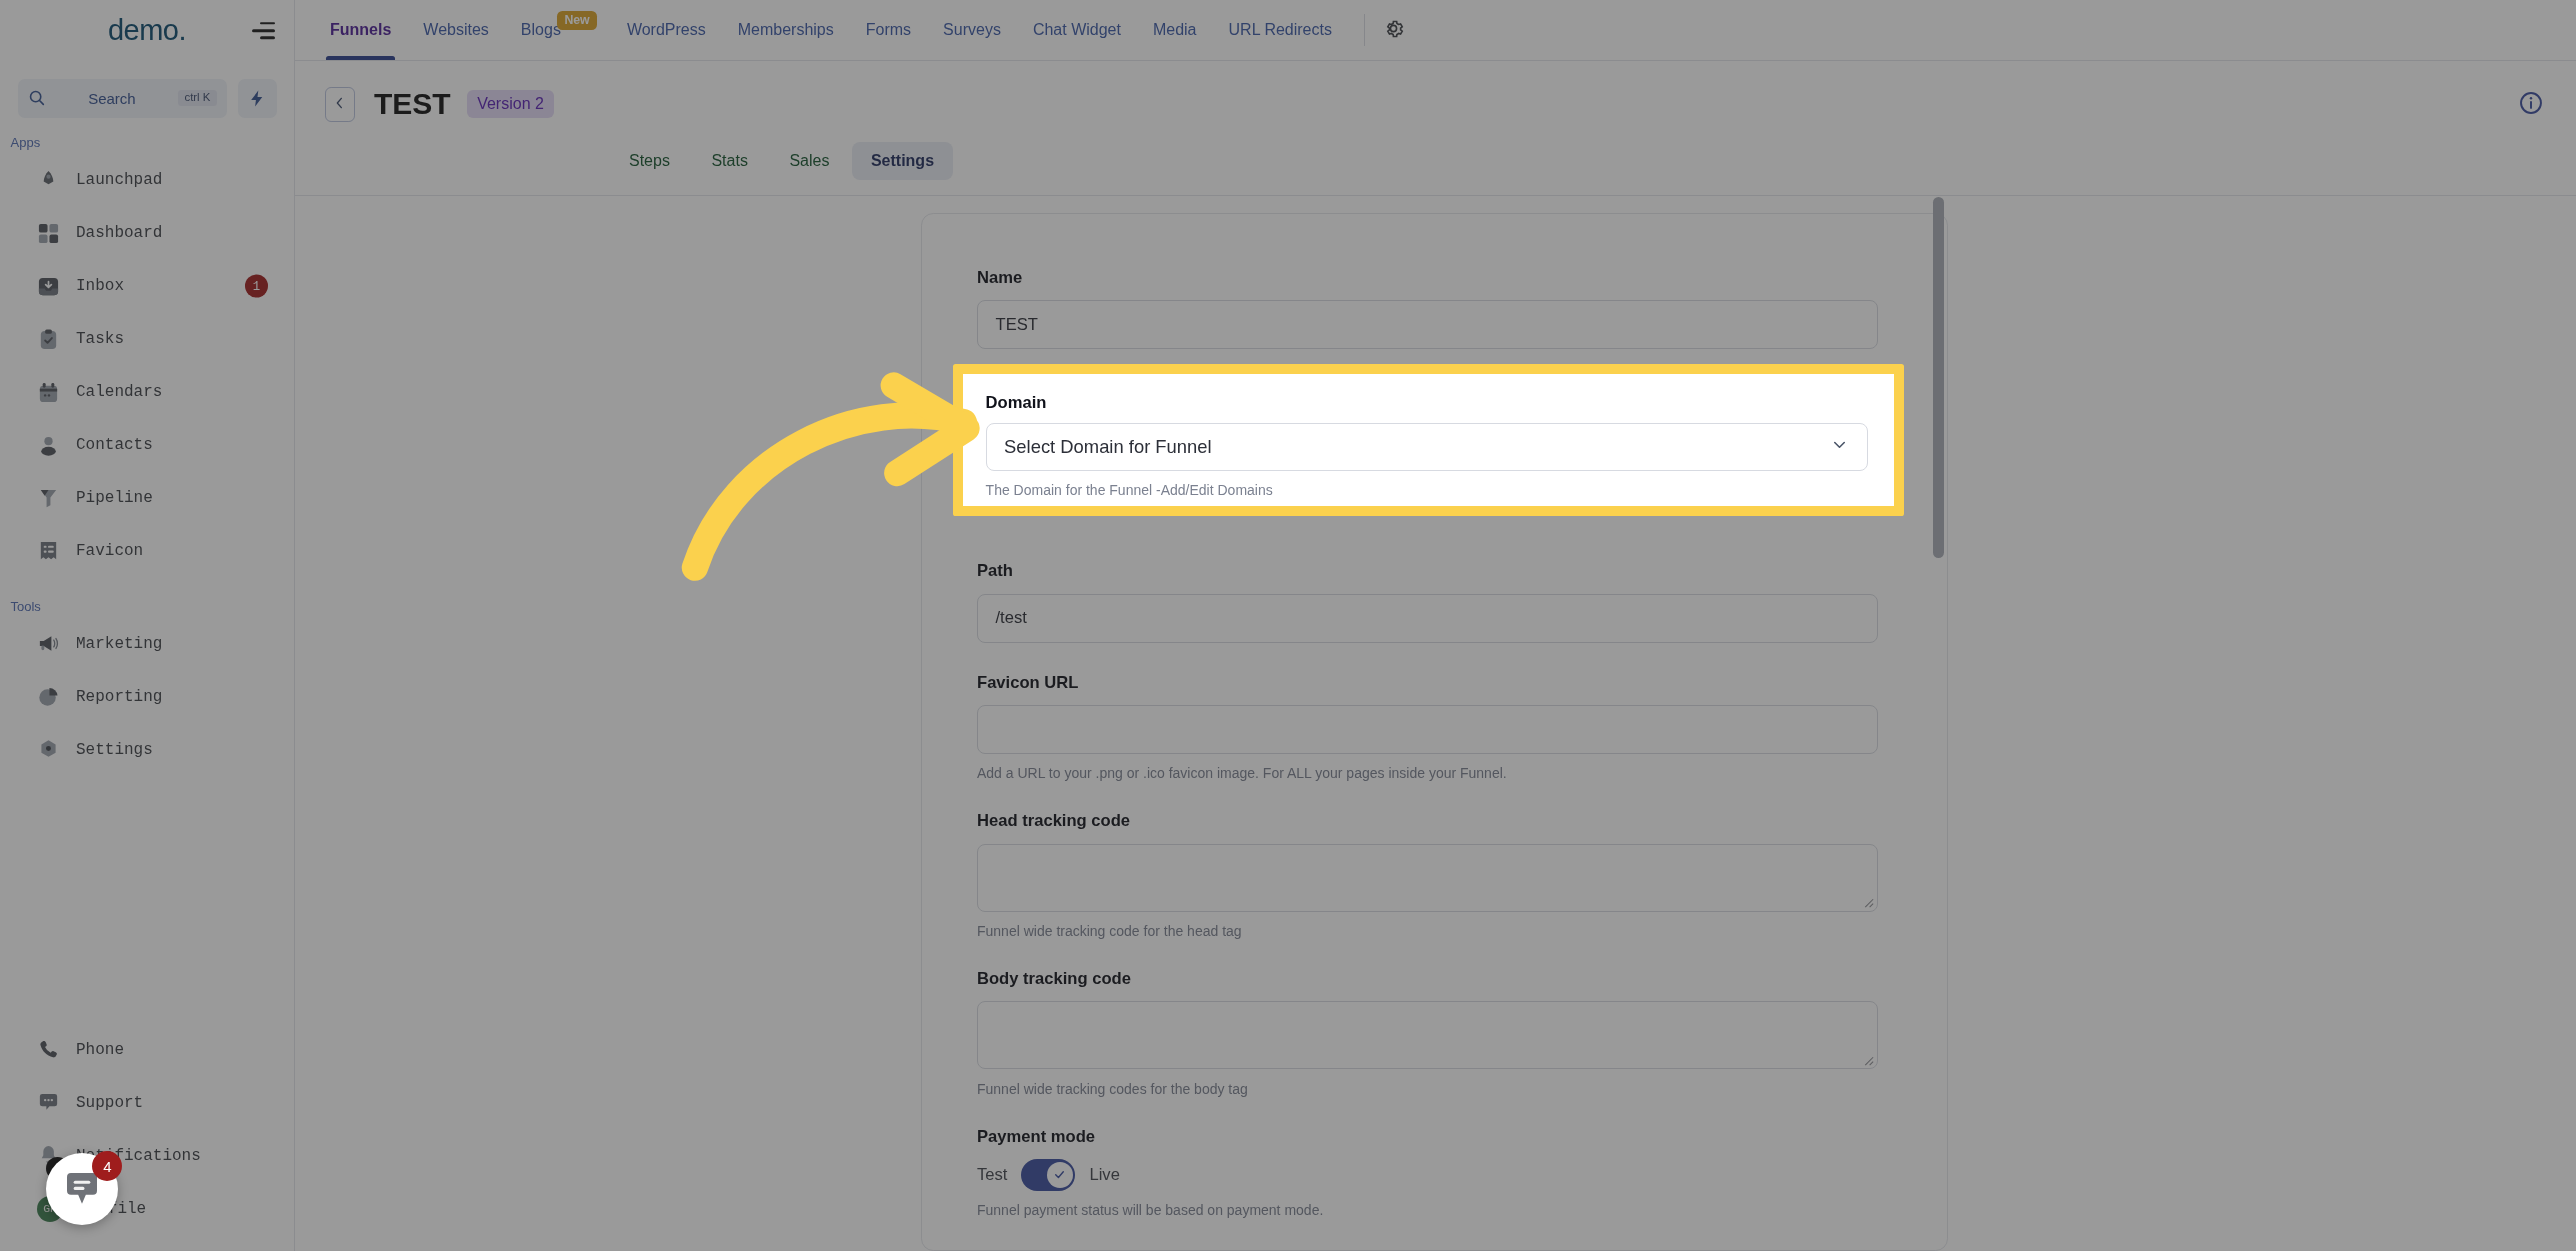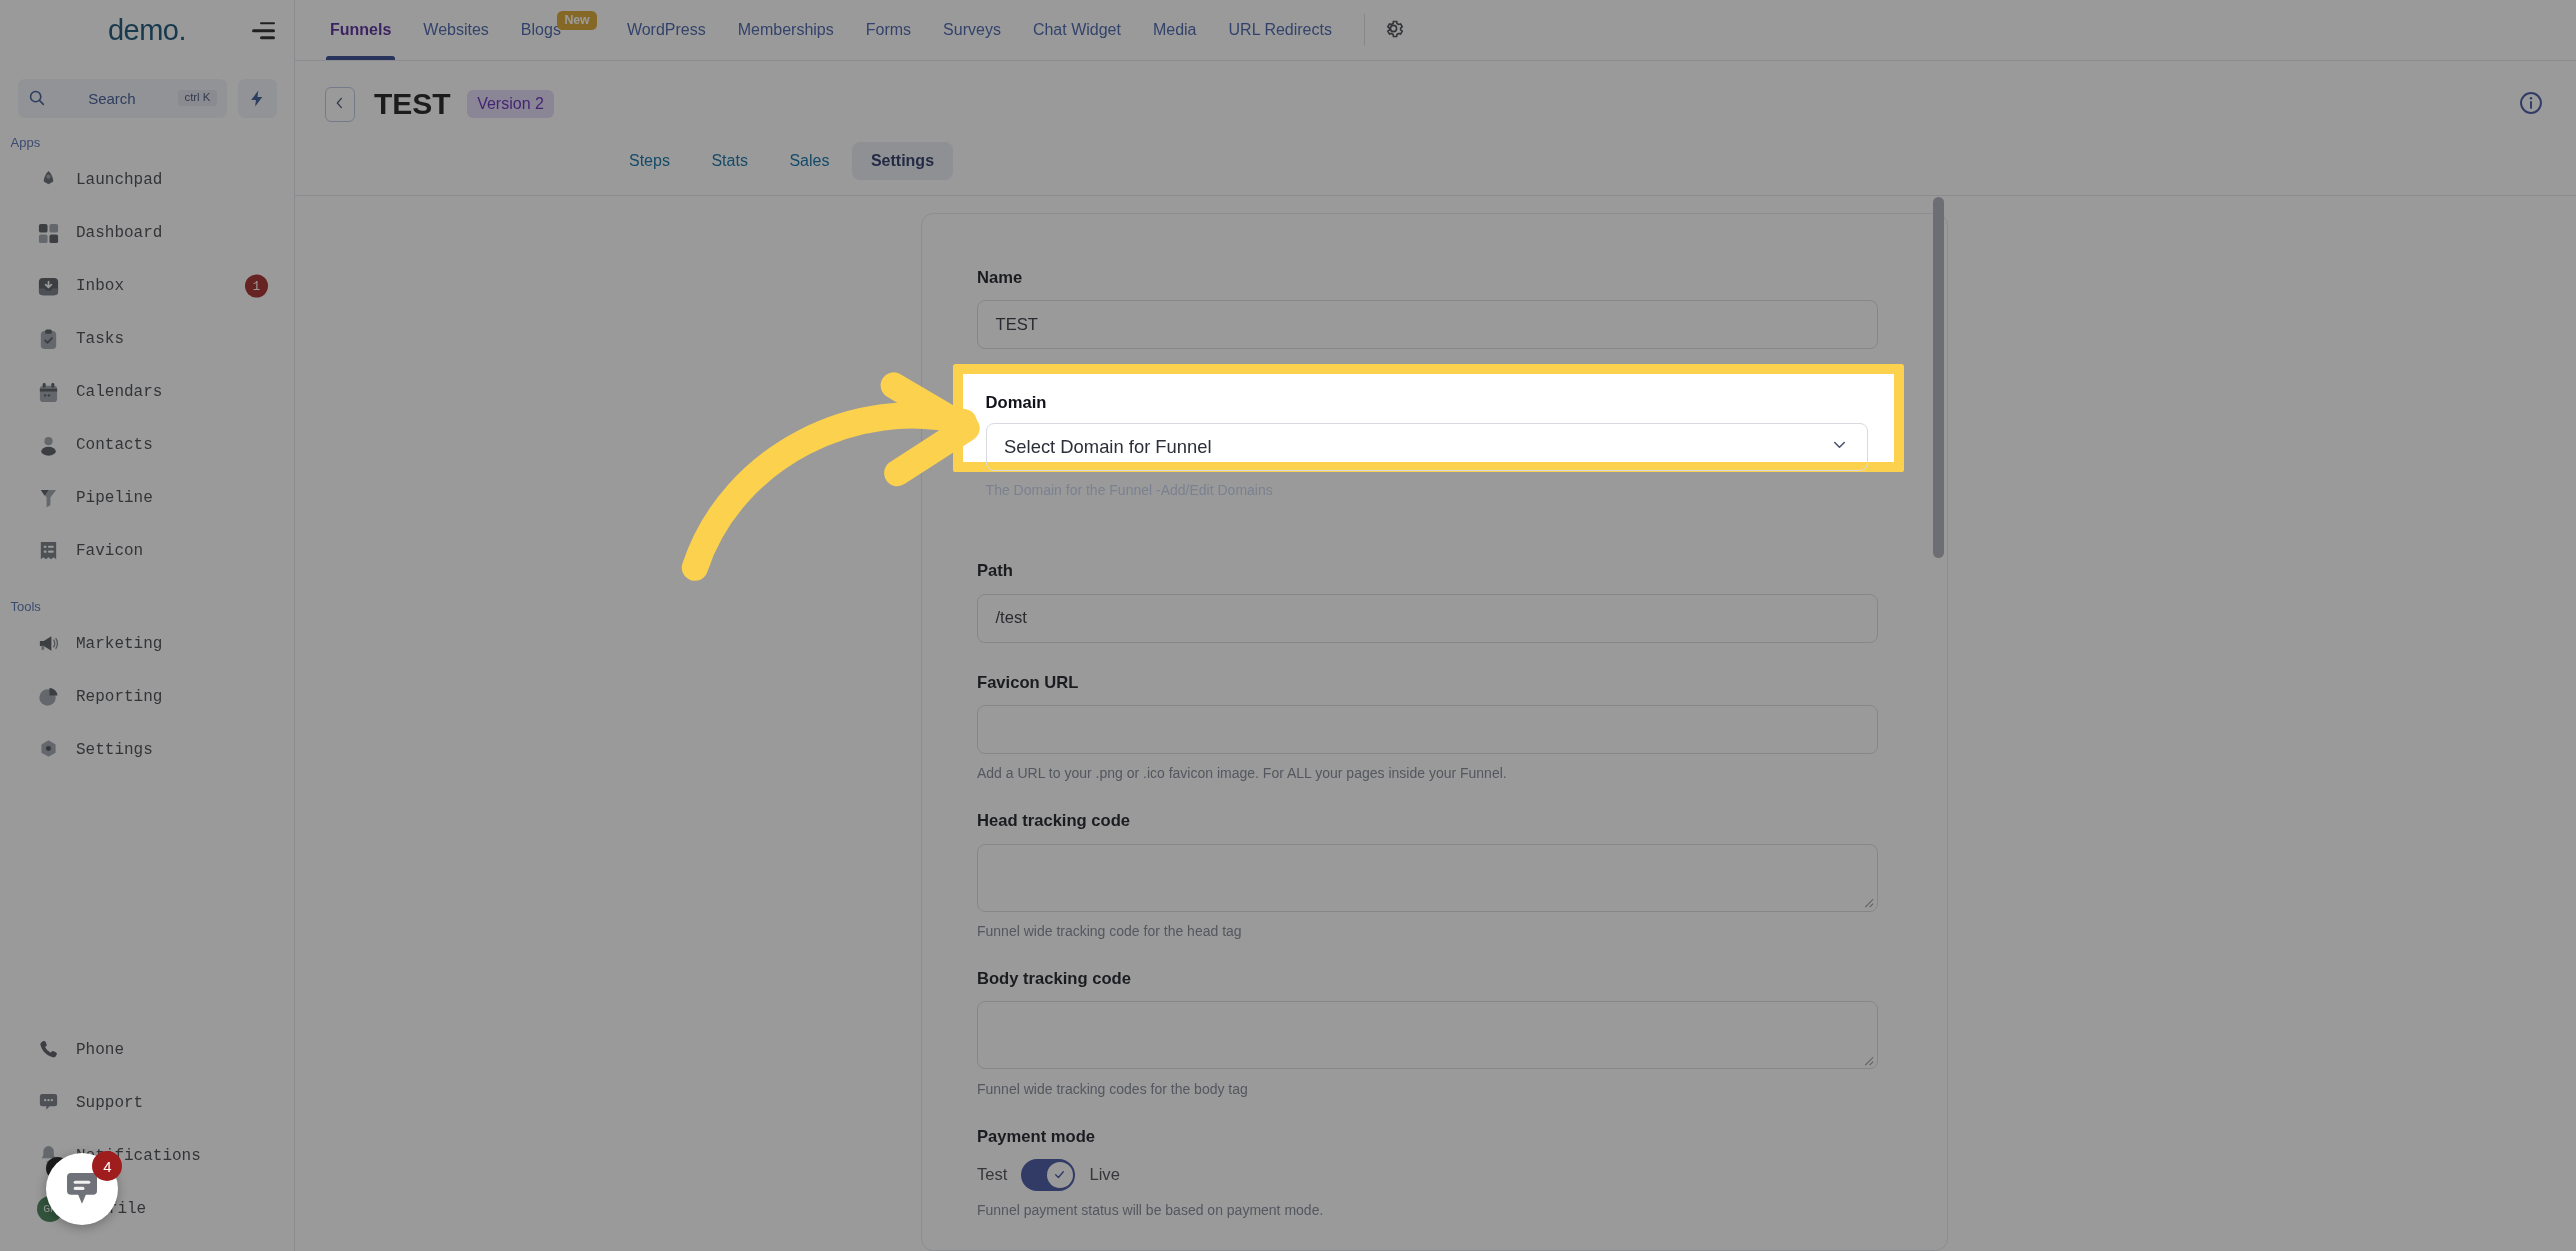--- a/index.html
+++ b/index.html
@@ -124,21 +124,21 @@
     display: flex; align-items: center; justify-content: center;
   }
 
   
   .subtabs {
     position: absolute; left: 295px; top: 133px; right: 0; height: 56px;
     display: flex; align-items: center; padding-left: 315px; gap: 3.5px;
     background: #fff;
   }
   .subtab {
-    font-size: 16px; color: #0369a1; padding: 9.6px 19px; border-radius: 8px;
+    font-size: 16px; color: #14532d; padding: 9.6px 19px; border-radius: 8px;
     cursor: pointer;
   }
   .subtab.active { background: #e9ecf4; color: #1e2b5c; font-weight: 700; }
 
   .content-divider {
     position: absolute; left: 295px; top: 195px; right: 0; height: 0.9px;
     background: #e2e4ea;
   }
 
   
@@ -159,21 +159,21 @@
     background: #fff; position: relative;
   }
   .resize-grip {
     position: absolute; right: 3.5px; bottom: 2.6px; width: 14px; height: 14px;
     opacity: .65;
   }
   .helper { font-size: 14px; color: #7b8190; margin-top: 11.4px; }
 
   
   .highlight-wrap {
-    position: absolute; left: 953px; top: 364px; width: 951px; height: 108px;
+    position: absolute; left: 953px; top: 364px; width: 951px; height: 152px;
     background: #fbd14d; padding: 9.6px; border-radius: 2.6px; z-index: 60;
   }
   .highlight-inner {
     background: #fff; width: 100%; height: 100%; padding: 19px 23px 0 23px;
   }
   .hl-label { font-size: 16.6px; font-weight: 700; color: #10121a; margin-bottom: 10.5px; }
   .hl-select {
     width: 882px; height: 48px; border: 0.9px solid #d7dae1; border-radius: 8px;
     display: flex; align-items: center; justify-content: space-between;
     padding: 0 17.5px; font-size: 18.4px; color: #2c2f38; cursor: pointer;

